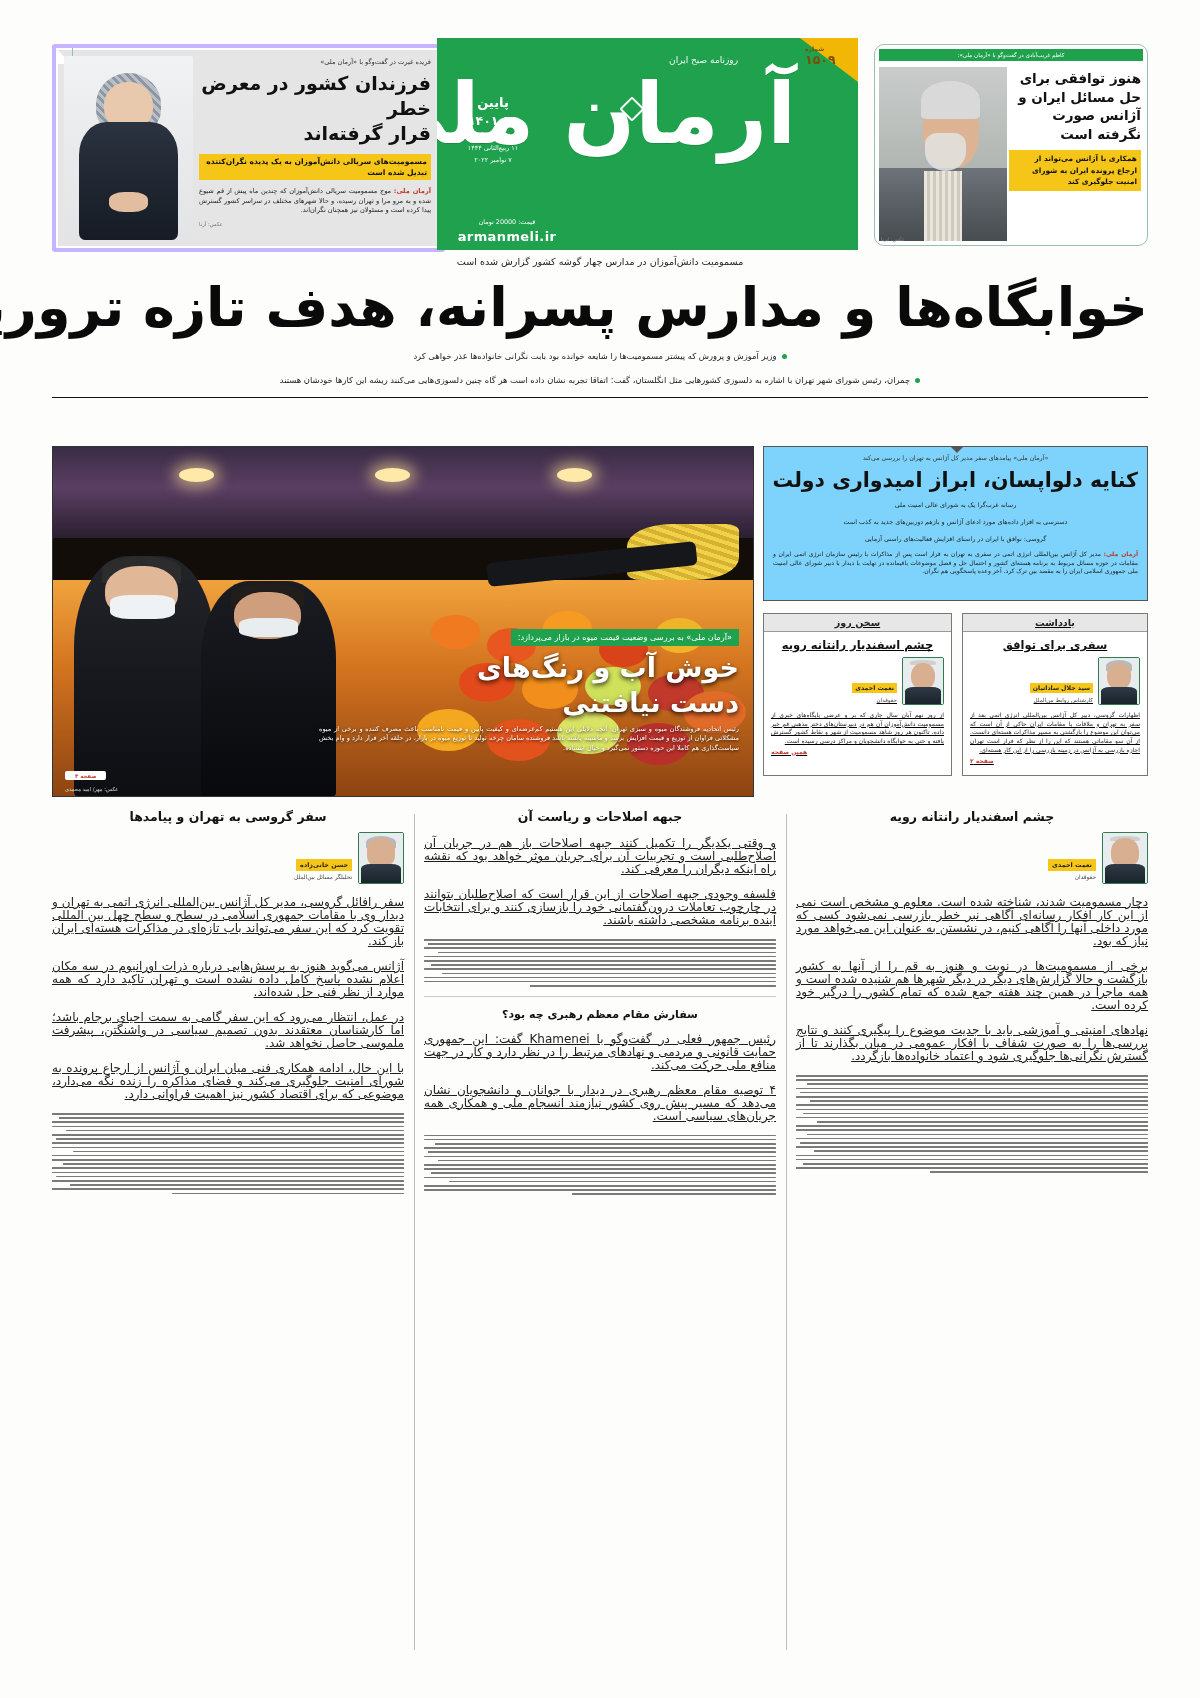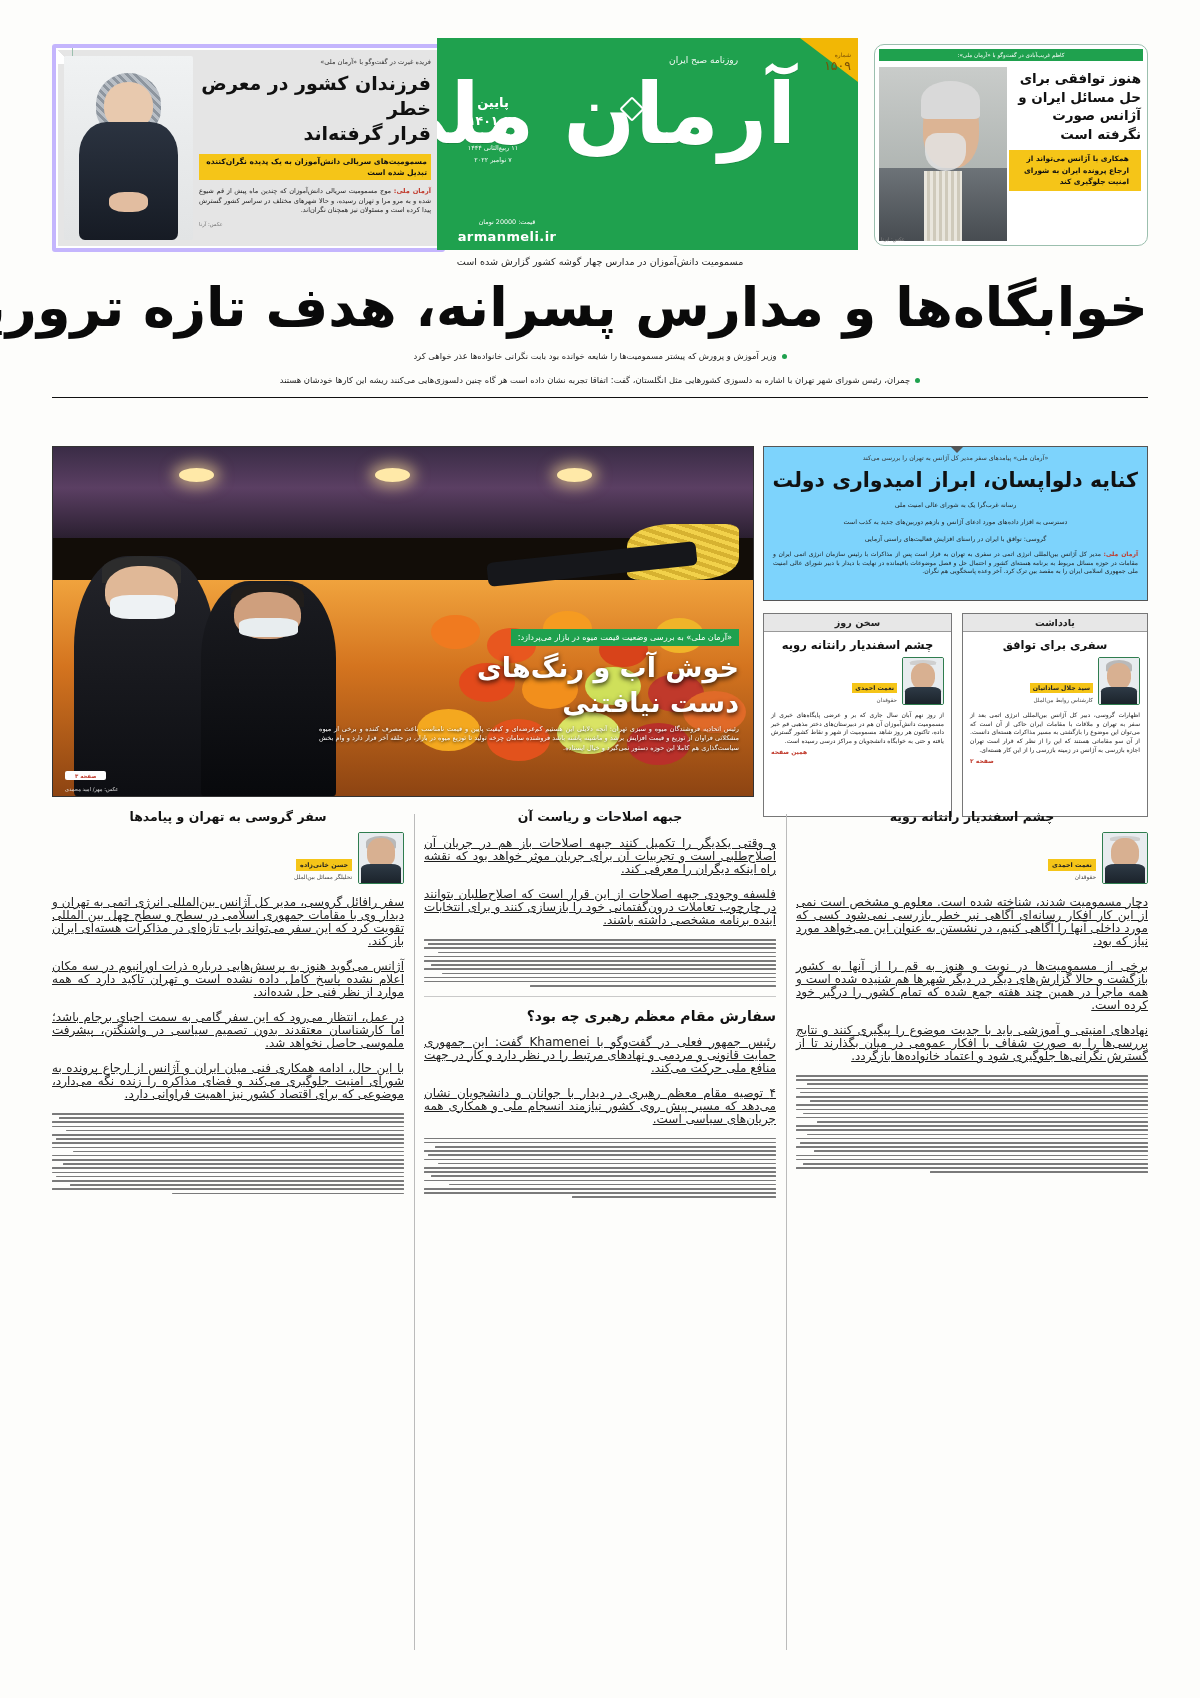--- a/index.html
+++ b/index.html
@@ -46,22 +46,22 @@
   .pl-lede{margin-top:7px;font-size:6.6px;line-height:9.6px;color:#222;text-align:justify;}
   .pl-lede b{color:#c0392b;}
   .pl-credit{font-size:5.4px;color:#777;text-align:left;margin-top:5px;}
 
   .nameplate{
     position:absolute;left:385px;top:0;width:421px;height:212px;
     background:#1fa14e;overflow:hidden;
   }
   .np-corner{position:absolute;right:0;top:0;width:0;height:0;
     border-top:44px solid #f2b705;border-left:58px solid transparent;}
-  .np-issue{position:absolute;right:7px;top:14px;text-align:right;width:46px;
-    color:#7a4f05;font-weight:normal;line-height:1.1;}
+  .np-issue{position:absolute;right:7px;top:8px;text-align:left;width:46px;
+    color:#7a4f05;font-weight:bold;line-height:1.1;}
   .np-issue .lbl{font-size:6px;}
   .np-issue .num{font-size:12.5px;letter-spacing:.4px;}
   .np-slogan{position:absolute;right:120px;top:17px;color:#fff;font-size:9px;opacity:.95;}
   .np-logo{
     position:absolute;right:62px;left:30px;top:24px;
     color:#fff;font-size:84px;font-weight:bold;line-height:104px;
     text-align:center;white-space:nowrap;letter-spacing:-4px;
     text-shadow:0 1px 0 rgba(0,0,0,.12);
   }
   .np-dot{position:absolute;left:186px;top:62px;width:14px;height:14px;background:#1fa14e;
@@ -77,21 +77,21 @@
   .promo-right{
     position:absolute;right:0;top:6px;width:272px;height:200px;
     border:1px solid #9bbfae;border-radius:10px;background:#fff;overflow:hidden;
   }
   .pr-photo{position:absolute;left:4px;top:22px;width:128px;bottom:4px;overflow:hidden;}
   .pr-kicker{position:absolute;right:4px;top:4px;left:4px;background:#1fa14e;color:#fff;
     font-size:5.6px;text-align:center;padding:2px 3px;line-height:8px;}
   .pr-txt{position:absolute;right:6px;top:24px;width:132px;text-align:right;}
   .pr-head{font-size:13.5px;font-weight:bold;line-height:18.5px;color:#111;}
   .pr-high{display:inline-block;background:#f5c518;color:#111;font-size:7.4px;
-    line-height:11.5px;padding:3px 12px;margin-top:7px;font-weight:bold;text-align:right;}
+    line-height:11.5px;padding:3px 4px;margin-top:7px;font-weight:bold;text-align:right;}
   .pr-credit{position:absolute;left:6px;bottom:3px;font-size:5px;color:#888;}
 
   
   .mainhead{position:absolute;left:0;top:218px;width:1096px;}
   .mh-kicker{text-align:center;font-size:9.6px;color:#222;margin-bottom:10px;}
   .mh-title{
     text-align:center;font-size:54px;font-weight:bold;line-height:62px;
     color:#0a0a0a;letter-spacing:-2px;white-space:nowrap;
   }
   .mh-sub{margin-top:11px;text-align:center;font-size:8.4px;color:#1a1a1a;line-height:13px;}
@@ -108,22 +108,22 @@
   }
   .lead-box:before{content:"";position:absolute;right:183px;top:-1px;border-top:7px solid #555;
     border-left:7px solid transparent;border-right:7px solid transparent;}
   .lb-kicker{text-align:center;font-size:6.3px;color:#333;margin-bottom:6px;}
   .lb-head{text-align:center;font-size:20.5px;font-weight:bold;line-height:26px;color:#111;
     letter-spacing:-.6px;white-space:nowrap;}
   .lb-deck{text-align:center;font-size:6.4px;line-height:10px;color:#1f1f1f;margin-top:7px;}
   .lb-body{margin-top:6px;font-size:6.1px;line-height:8.6px;text-align:justify;color:#1c1c1c;}
   .lb-body b{color:#c0392b;}
 
-  .opbox{position:absolute;top:175px;height:204px;border:1px solid #777;background:#fff;
-    box-sizing:border-box;padding:0;}
+  .opbox{position:absolute;top:175px;height:163px;border:1px solid #777;background:#fff;
+    box-sizing:border-box;padding:0;text-decoration:underline;}
   .opbox.b1{right:0;width:186px;}
   .opbox.b2{right:196px;width:189px;}
   .ob-tab{background:#e7e7e7;border-bottom:1px solid #999;text-align:center;
     font-size:9.6px;font-weight:bold;color:#222;padding:3px 0;letter-spacing:3px;}
   .ob-title{text-align:center;font-size:11.5px;font-weight:bold;color:#111;padding:6px 6px 4px;line-height:15px;}
   .ob-author{display:flex;align-items:flex-start;justify-content:flex-start;padding:0 7px;gap:5px;}
   .ob-avatar{width:40px;height:46px;border:1.5px solid #2f7d4f;border-radius:2px;overflow:hidden;flex:0 0 auto;}
   .ob-an{flex:1;text-align:right;padding-top:18px;}
   .ob-name{display:inline-block;background:#f5c518;font-size:6.2px;font-weight:bold;
     color:#222;padding:1.5px 3px;}
@@ -155,21 +155,21 @@
   .vsep{position:absolute;top:6px;width:1px;height:836px;background:#bbb;}
   .vsep.v1{right:361px;}
   .vsep.v2{right:733px;}
 
   .bc-title{text-align:center;font-size:12.5px;font-weight:bold;color:#111;margin-bottom:7px;line-height:17px;}
   .bc-author{display:flex;gap:6px;align-items:flex-start;margin-bottom:6px;}
   .bc-avatar{width:44px;height:50px;border:1.5px solid #2f7d4f;border-radius:2px;overflow:hidden;flex:0 0 auto;}
   .bc-an{flex:1;text-align:right;padding-top:20px;}
   .bc-name{display:inline-block;background:#f5c518;font-size:6.4px;font-weight:bold;color:#222;padding:2px 4px;}
   .bc-role{font-size:5.8px;color:#444;margin-top:3px;}
-  .bc-sub{font-size:14px;font-weight:bold;color:#111;margin:11px 0 6px;}
+  .bc-sub{text-align:center;font-size:11px;font-weight:bold;color:#111;margin:11px 0 6px;}
 
   .hrule{height:1px;background:#c9c9c9;margin:9px 0;}
 
   
   .ph{position:relative;width:100%;height:100%;}
   .ph.woman{background:linear-gradient(#f0f2f3 0%,#e9ebec 45%,#e2e4e5 100%);}
   .ph.woman .face{position:absolute;left:50%;top:14%;width:38%;height:26%;margin-left:-19%;
     background:#e8c9ae;border-radius:48% 48% 45% 45%;}
   .ph.woman .scarf{position:absolute;left:50%;top:9%;width:50%;height:34%;margin-left:-25%;
     background:repeating-linear-gradient(45deg,#b9bfc6 0 3px,#8e969f 3px 6px);

